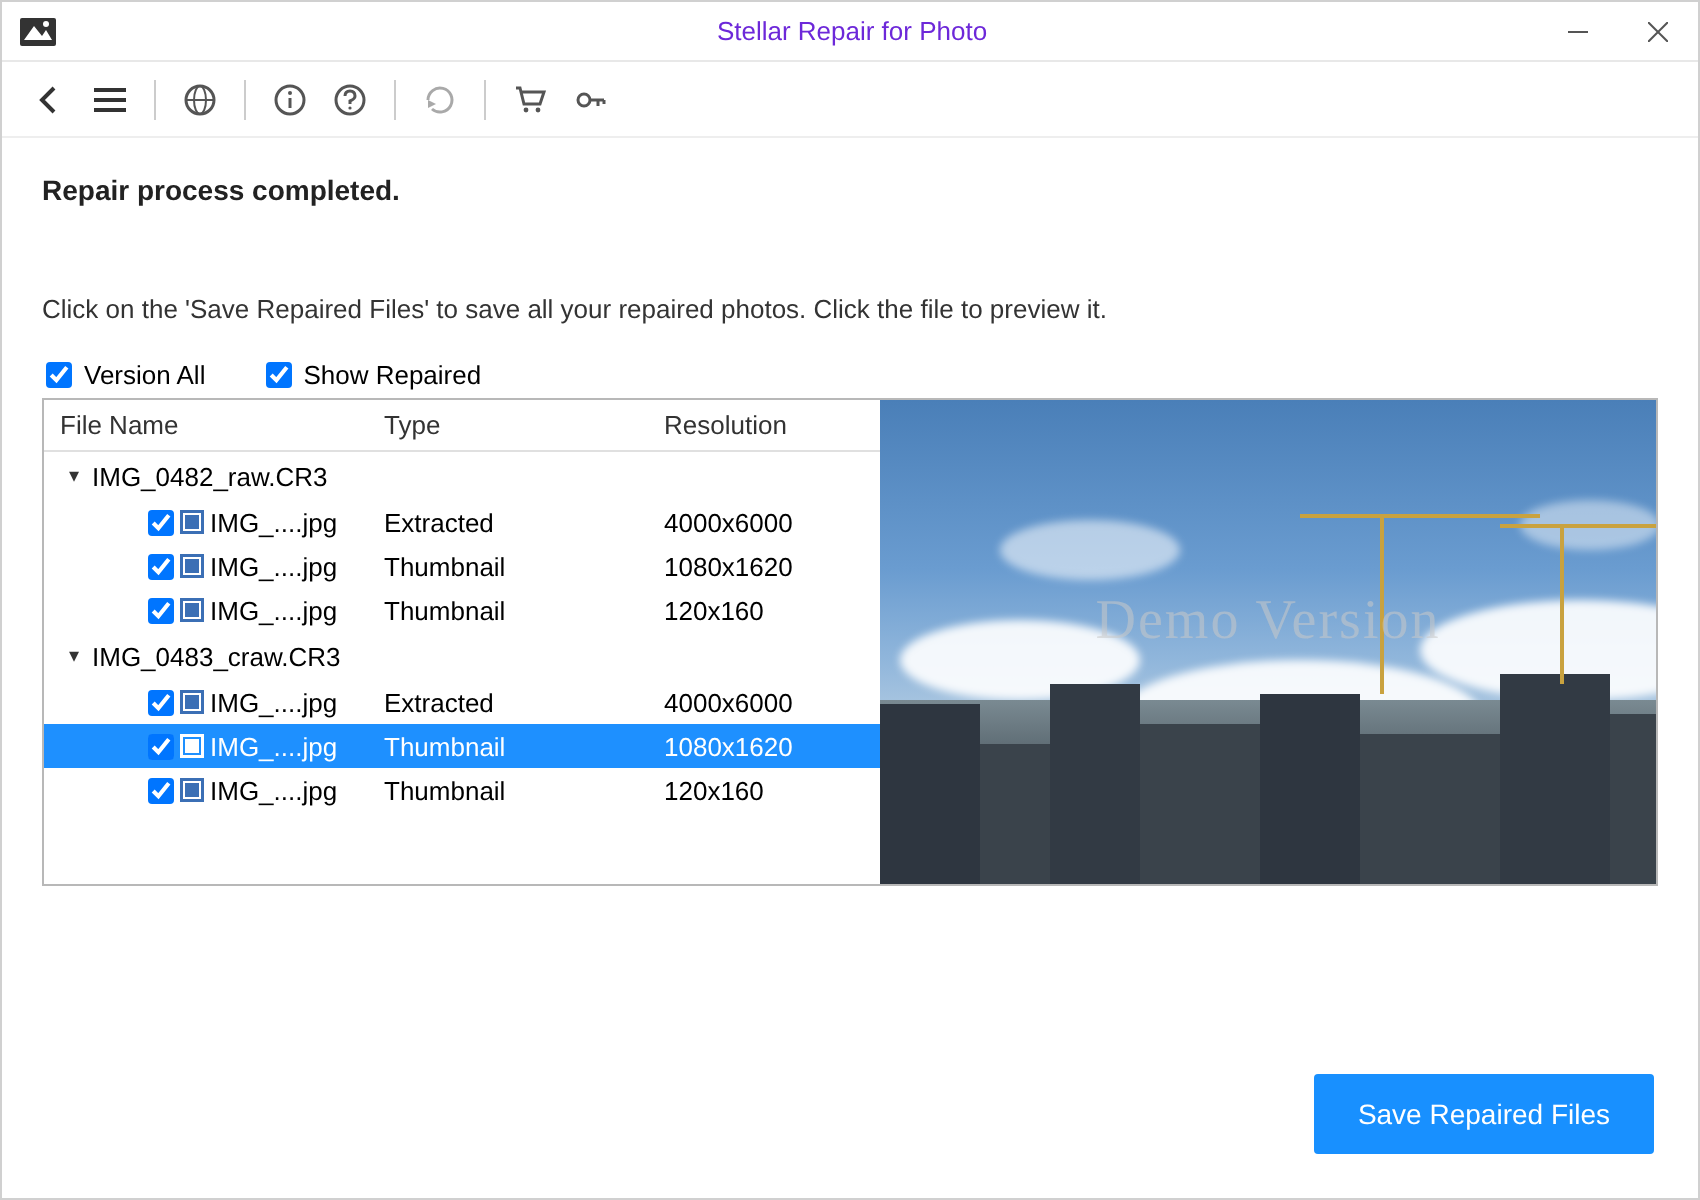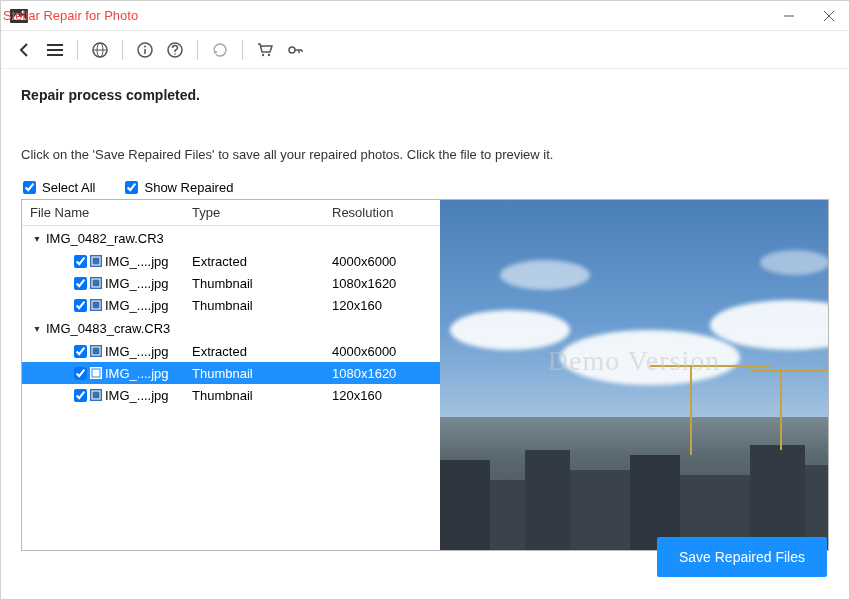--- a/index.html
+++ b/index.html
@@ -1,40 +1,40 @@
 <!DOCTYPE html>
 <html><head>
 <meta charset="utf-8">
 <style>
   * { box-sizing: border-box; margin: 0; padding: 0; font-family: "Segoe UI", Arial, sans-serif; }
   body { background: #fff; width: 850px; height: 600px; overflow: hidden; position: relative; border: 1px solid #d0d0d0; }
   
   
   .titlebar { height: 30px; display: flex; align-items: center; position: relative; border-bottom: 1px solid #e8e8e8; }
   .titlebar .app-icon { width: 24px; height: 24px; margin-left: 6px; display: flex; align-items: center; justify-content: center; }
-  .titlebar .title { position: absolute; left: 2px; right: 0; font-size: 13px; color: #ef4444; pointer-events: none; }
+  .titlebar .title { position: absolute; left: 2px; right: 0; text-align: center; font-size: 13px; color: #6d28d9; pointer-events: none; }
   .titlebar .win-controls { position: absolute; right: 0; top: 0; display: flex; }
   .titlebar .win-btn { width: 40px; height: 30px; display: flex; align-items: center; justify-content: center; color: #555; font-size: 14px; cursor: pointer; }
   
   
   .toolbar { height: 38px; display: flex; align-items: center; padding: 0 10px; gap: 2px; border-bottom: 1px solid #eee; }
   .toolbar .tb-btn { width: 28px; height: 28px; display: flex; align-items: center; justify-content: center; color: #555; cursor: pointer; border-radius: 3px; }
   .toolbar .sep { width: 1px; height: 20px; background: #ccc; margin: 0 6px; }
   
   
   .content { padding: 18px 20px 8px 20px; }
   .heading { font-weight: 600; font-size: 14px; color: #222; margin-bottom: 6px; }
   .subheading { font-size: 13px; color: #333; margin-bottom: 18px; margin-top: 44px; }
   
   .options-row { display: flex; gap: 30px; margin-bottom: 4px; padding-left: 2px; }
   .chk-label { display: flex; align-items: center; gap: 6px; font-size: 13px; cursor: pointer; }
   .chk-label input { cursor: pointer; }
   
   
-  .panel { border: 1px solid #b8b8b8; display: flex; height: 352px; }
+  .panel { border: 1px solid #b8b8b8; display: flex; height: 244px; }
   .tree-pane { flex: 0 0 418px; overflow: auto; }
   .preview-pane { flex: 1; position: relative; overflow: hidden; }
   
   
   .tree-header { display: flex; height: 26px; align-items: center; border-bottom: 1px solid #e0e0e0; font-size: 13px; color: #333; padding-left: 8px; }
   .th-col1 { width: 162px; }
   .th-col2 { width: 140px; }
   .th-col3 { flex: 1; }
   .group-row { display: flex; align-items: center; height: 24px; font-size: 13px; padding-left: 8px; cursor: pointer; }
   .group-row .caret { width: 14px; display: flex; justify-content: center; font-size: 10px; color: #333; }
@@ -155,21 +155,21 @@
   </div>
 </div>
 
 <div class="content">
   <div class="heading">Repair process completed.</div>
   <div class="subheading">Click on the 'Save Repaired Files' to save all your repaired photos. Click the file to preview it.</div>
 
   <div class="options-row">
     <label class="chk-label">
       <input type="checkbox" checked="" style="">
-      <span>Select All</span>
+      <span>Version All</span>
     </label>
     <label class="chk-label">
       <input type="checkbox" checked="" style="">
       <span>Show Repaired</span>
     </label>
   </div>
 
   <div class="panel">
     <div class="tree-pane">
       <div class="tree-header">

